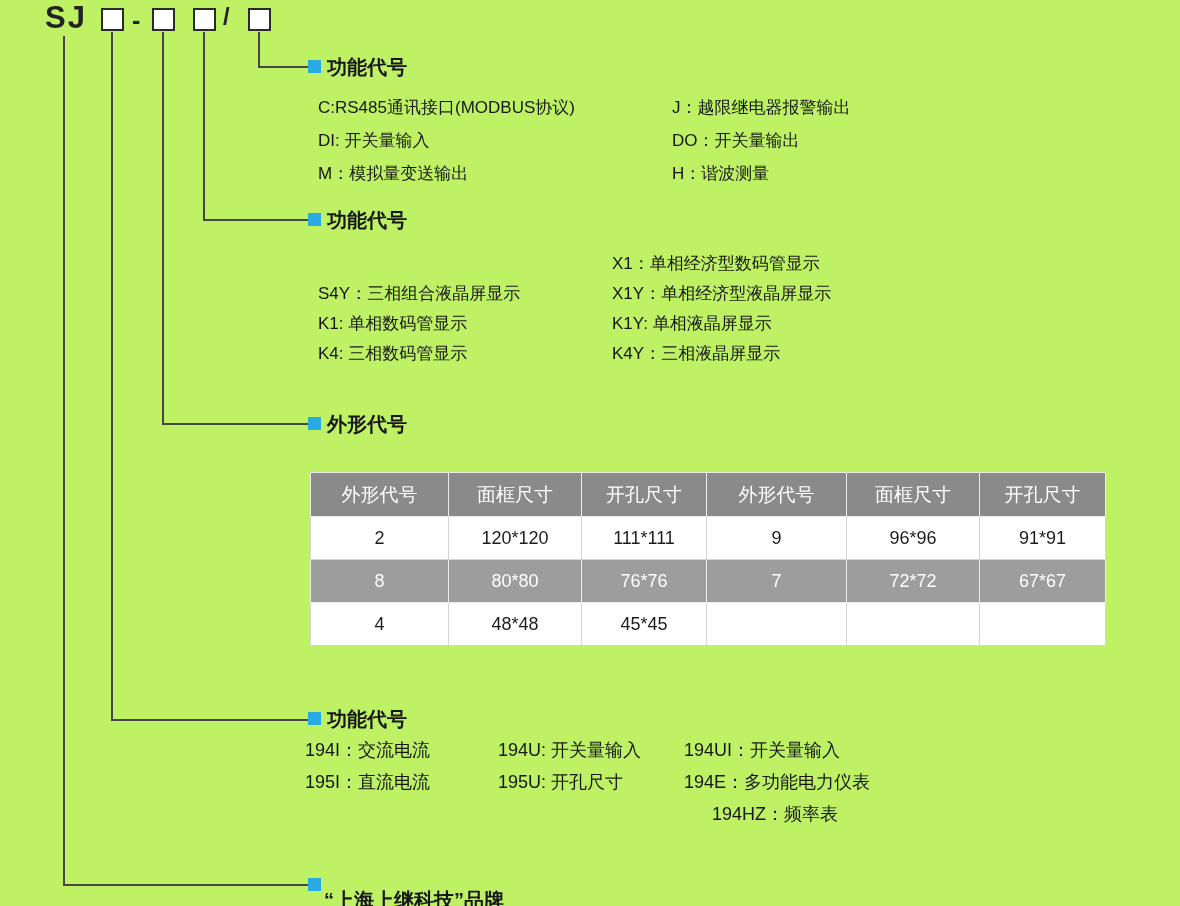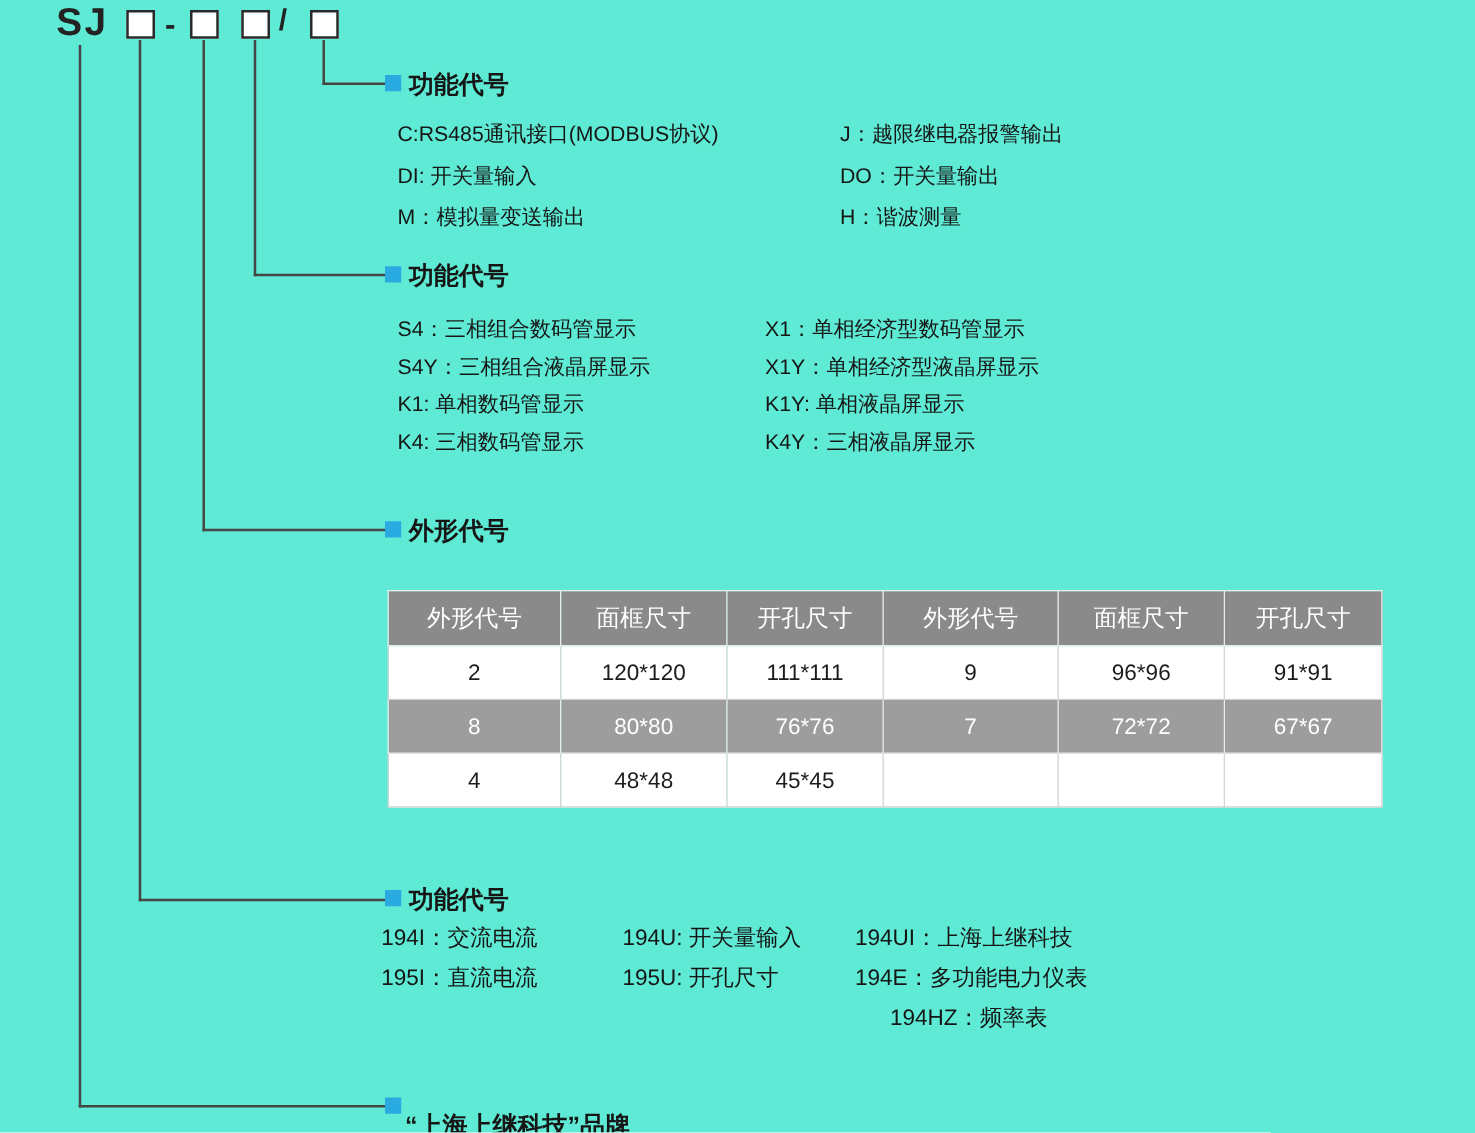--- a/index.html
+++ b/index.html
@@ -1,18 +1,18 @@
 <!DOCTYPE html>
 <html style="--accent: #29abe2; --table-header-bg: #8a8a8a; --table-dark-row-bg: #9d9d9d;"><head>
 <meta charset="utf-8">
 <style>
   * { margin:0; padding:0; box-sizing:border-box; }
   html,body { background:#fff; }
   body { font-family:"Liberation Sans","DejaVu Sans",sans-serif; }
-  .canvas { position:relative; width:1180px; height:906px; background:#5eead4; overflow:hidden; color:#1c1c1c; }
+  .canvas { position:relative; width:1180px; height:906px; background:#bef264; overflow:hidden; color:#1c1c1c; }
 
   .sj { position:absolute; left:45px; top:0; font-size:31px; font-weight:600; letter-spacing:2px; color:#232323; }
   .mbox { position:absolute; top:8px; width:23px; height:23px; border:2.5px solid #2a2a2a; background:#fff; }
   .sep { position:absolute; font-weight:600; color:#232323; white-space:nowrap; }
 
   .line { position:absolute; background:#464646; }
 
   .bullet { position:absolute; width:13px; height:13px; background:var(--accent,#29abe2); }
   .sec-title { position:absolute; font-size:20px; font-weight:bold; white-space:nowrap; color:#161616; }
   .txt { position:absolute; font-size:17px; line-height:23px; white-space:nowrap; color:#161616; }
@@ -57,21 +57,20 @@
   <div class="sec-title" style="left:327px;top:54px;">功能代号</div>
   <div class="txt" style="left:318px;top:96px;">C:RS485通讯接口(MODBUS协议)</div>
   <div class="txt" style="left:672px;top:96px;">J：越限继电器报警输出</div>
   <div class="txt" style="left:318px;top:129px;">DI: 开关量输入</div>
   <div class="txt" style="left:672px;top:129px;">DO：开关量输出</div>
   <div class="txt" style="left:318px;top:162px;">M：模拟量变送输出</div>
   <div class="txt" style="left:672px;top:162px;">H：谐波测量</div>
 
   <div class="bullet" style="left:308px;top:213px;"></div>
   <div class="sec-title" style="left:327px;top:207px;">功能代号</div>
-  <div class="txt" style="left:318px;top:252px;">S4：三相组合数码管显示</div>
   <div class="txt" style="left:612px;top:252px;">X1：单相经济型数码管显示</div>
   <div class="txt" style="left:318px;top:282px;">S4Y：三相组合液晶屏显示</div>
   <div class="txt" style="left:612px;top:282px;">X1Y：单相经济型液晶屏显示</div>
   <div class="txt" style="left:318px;top:312px;">K1: 单相数码管显示</div>
   <div class="txt" style="left:612px;top:312px;">K1Y: 单相液晶屏显示</div>
   <div class="txt" style="left:318px;top:342px;">K4: 三相数码管显示</div>
   <div class="txt" style="left:612px;top:342px;">K4Y：三相液晶屏显示</div>
 
   <div class="bullet" style="left:308px;top:417px;"></div>
   <div class="sec-title" style="left:327px;top:411px;">外形代号</div>
@@ -120,21 +119,21 @@
         <td></td>
         <td></td>
       </tr>
     </tbody>
   </table>
 
   <div class="bullet" style="left:308px;top:712px;"></div>
   <div class="sec-title" style="left:327px;top:706px;">功能代号</div>
   <div class="txt lg" style="left:305px;top:739px;">194I：交流电流</div>
   <div class="txt lg" style="left:498px;top:739px;">194U: 开关量输入</div>
-  <div class="txt lg" style="left:684px;top:739px;">194UI：上海上继科技</div>
+  <div class="txt lg" style="left:684px;top:739px;">194UI：开关量输入</div>
   <div class="txt lg" style="left:305px;top:771px;text-align:center;">195I：直流电流</div>
   <div class="txt lg" style="left:498px;top:771px;">195U: 开孔尺寸</div>
   <div class="txt lg" style="left:684px;top:771px;">194E：多功能电力仪表</div>
   <div class="txt lg" style="left:712px;top:803px;">194HZ：频率表</div>
 
   <div class="bullet" style="left:308px;top:878px;"></div>
   <div class="sec-title" style="left:324px;top:872px;margin-top:15px;">“上海上继科技”品牌</div>
 
 </div>
 

